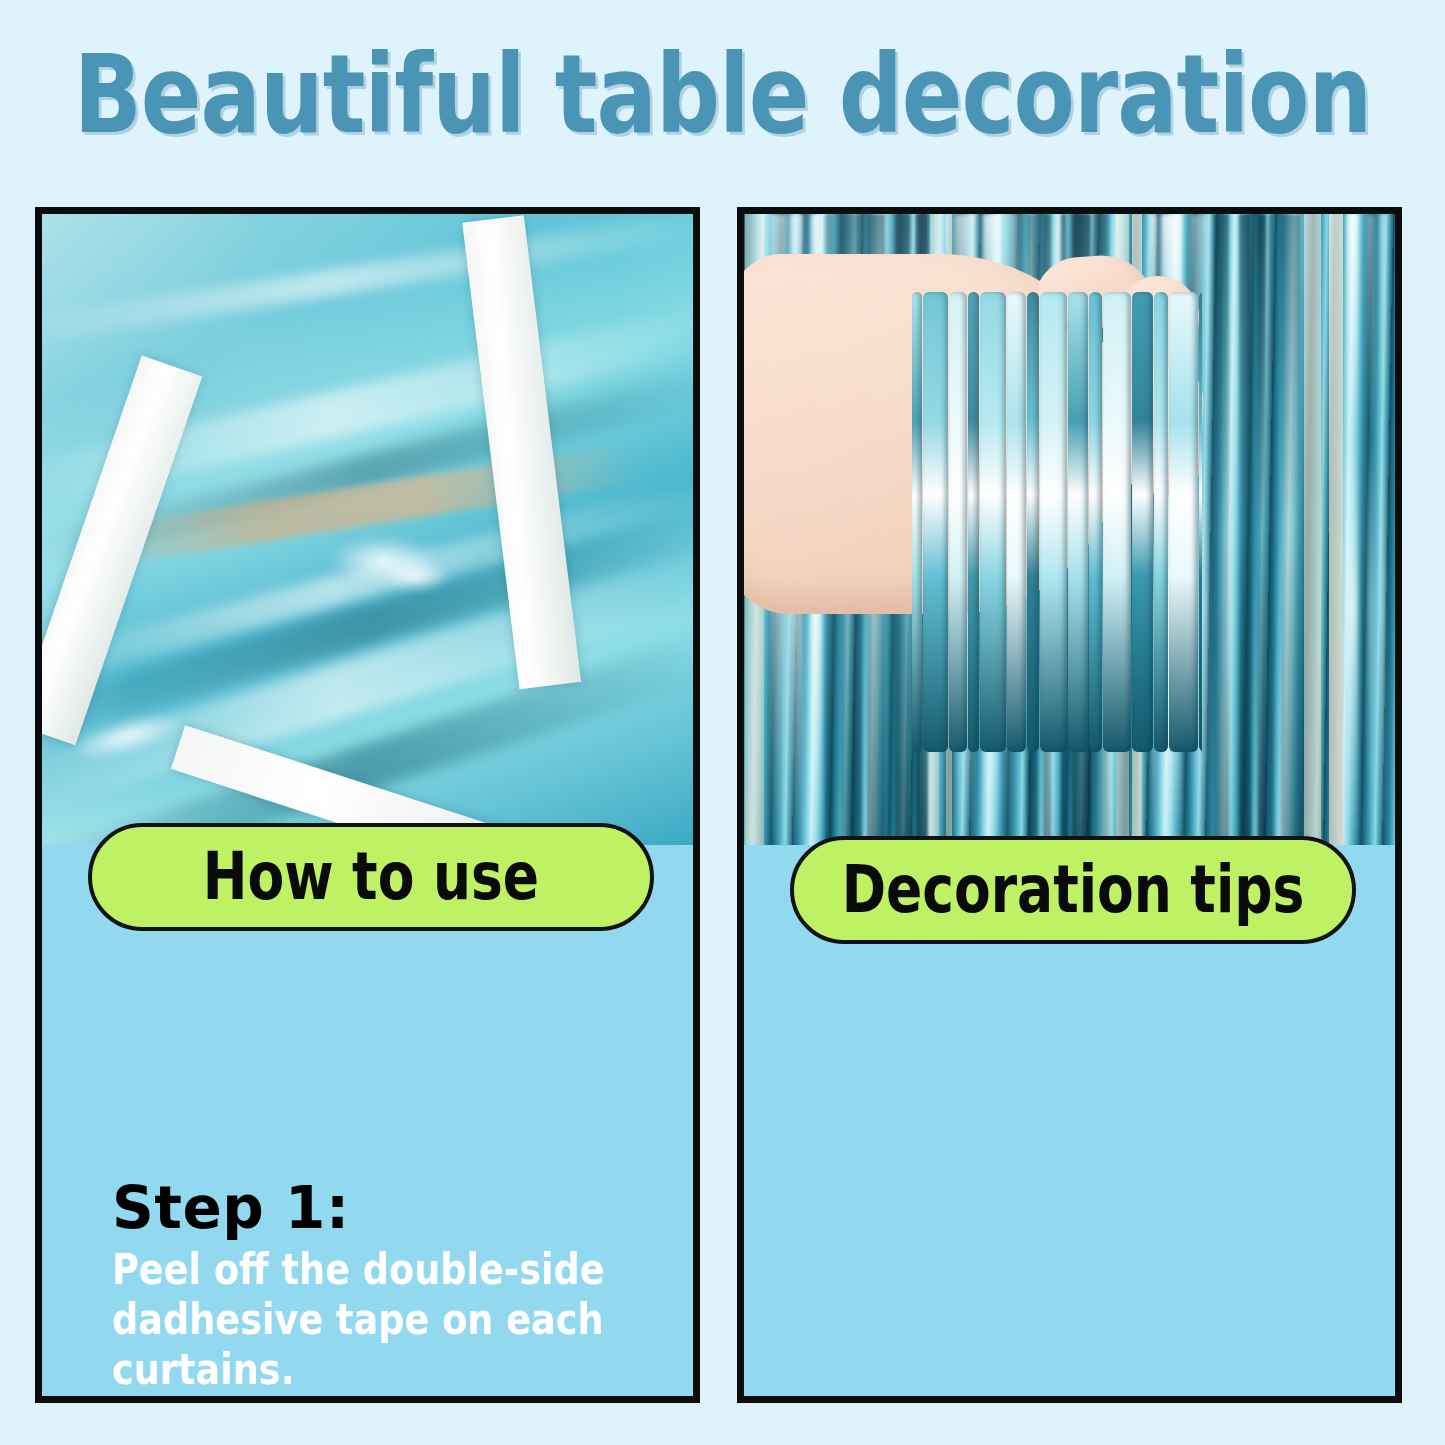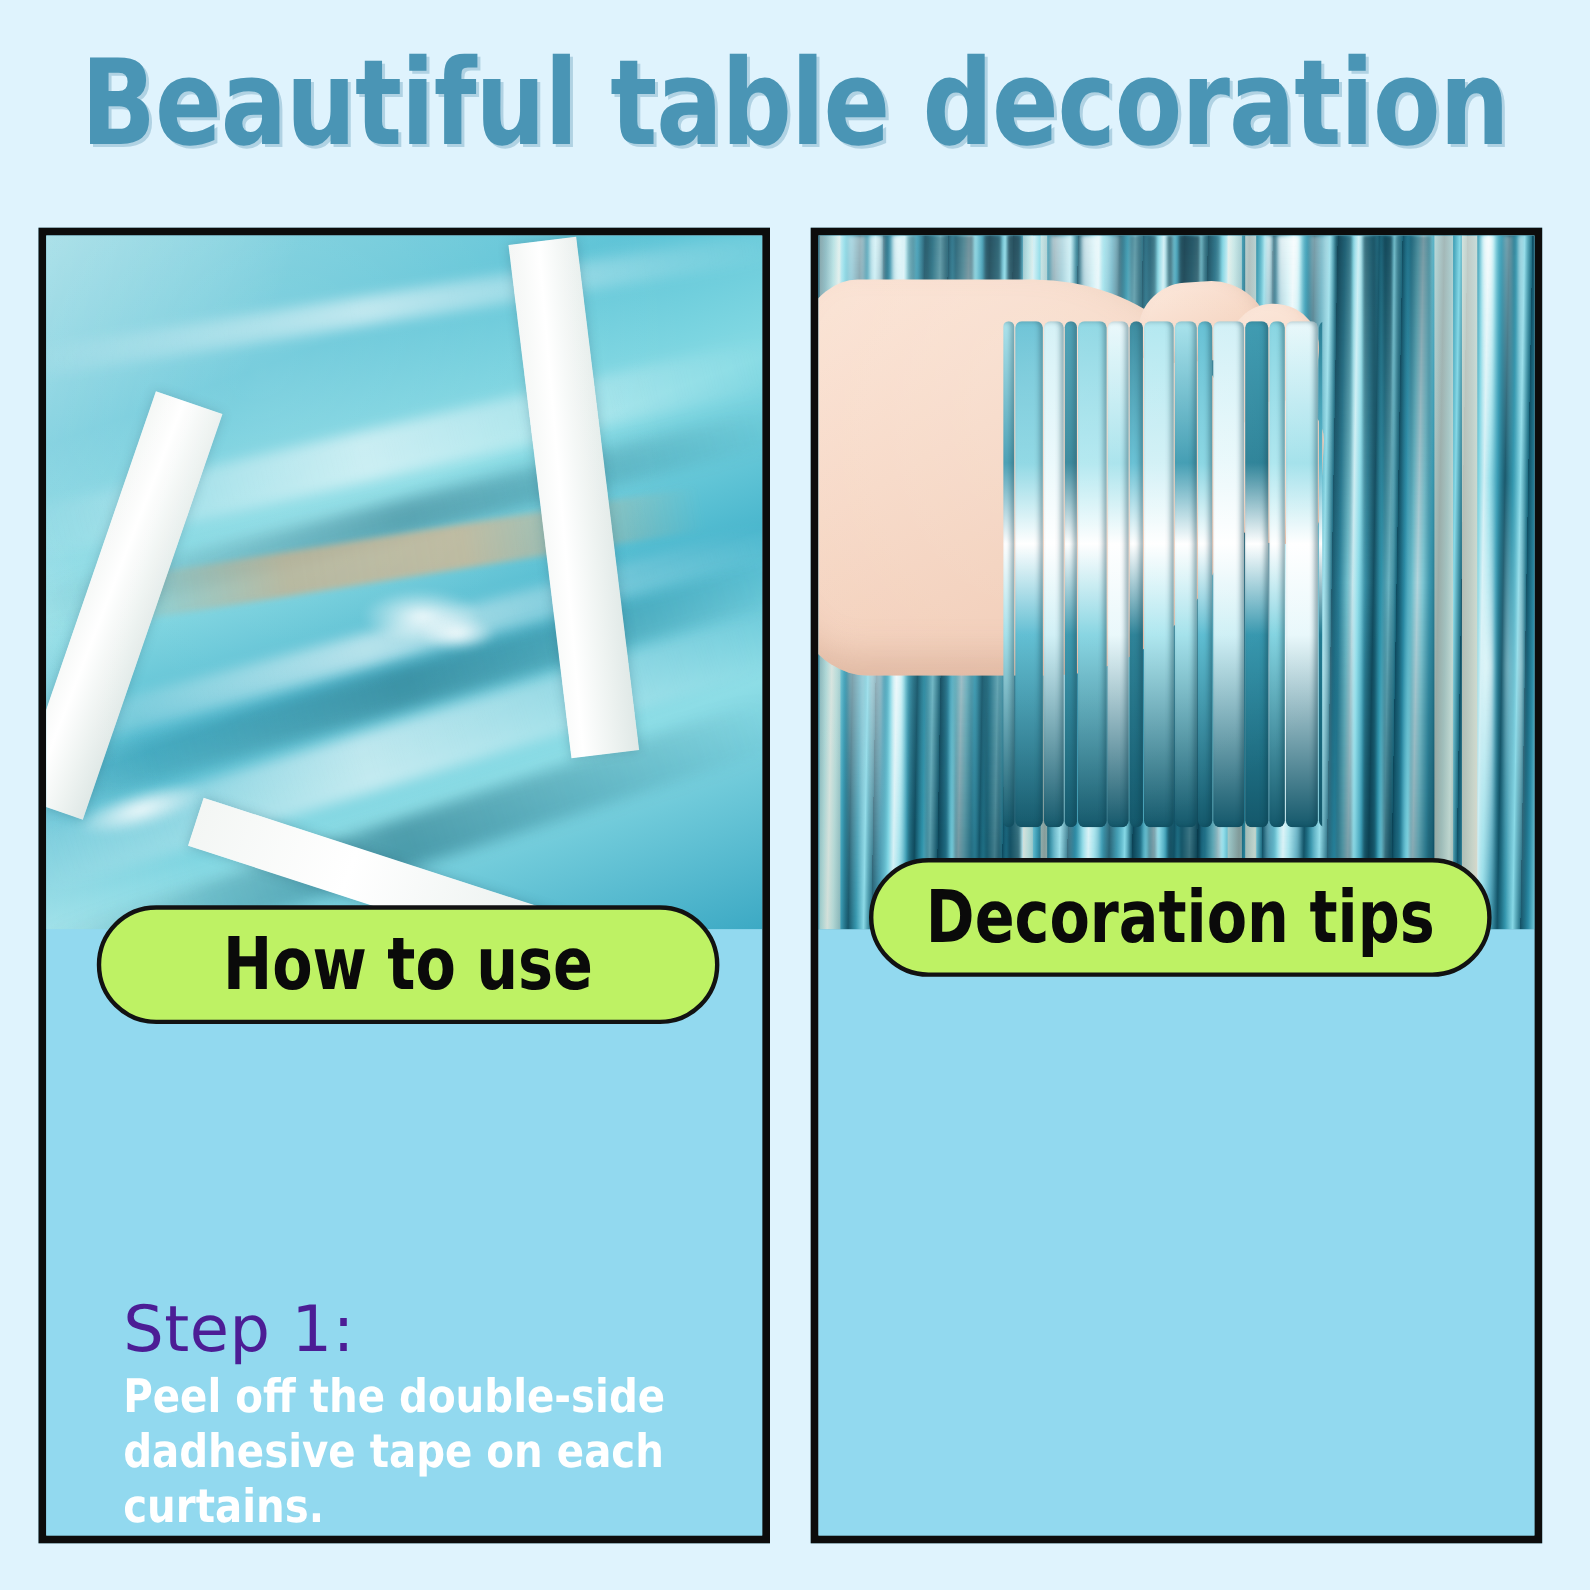--- a/index.html
+++ b/index.html
@@ -83,37 +83,37 @@
     font-family: "DejaVu Sans Condensed", "Liberation Sans Narrow", "Liberation Sans", sans-serif;
     font-weight: 700;
     font-size: 66px;
     line-height: 66px;
     color: #0a0a0a;
     transform: scaleX(0.9);
     white-space: nowrap;
     letter-spacing: 0px;
   }
   .badge-left  { left: 88px;  width: 566px; top: 823px; }
-  .badge-right { left: 790px; width: 566px; top: 780px; }
+  .badge-right { left: 790px; width: 566px; top: 836px; }
 
   
   .steps {
     position: absolute;
     left: 70px;
     top: 963px;
     width: 610px;
     z-index: 10;
   }
   .step-block { margin-bottom: 48px; }
   .step-head {
     font-family: "DejaVu Sans", "Liberation Sans", sans-serif;
-    font-weight: 400;
+    font-weight: 700;
     font-size: 58px;
     line-height: 62px;
-    color: #4c1d95;
+    color: #000000;
     margin: 0 0 6px 0;
     letter-spacing: 0.5px;
   }
   .step-body {
     font-family: "DejaVu Sans Condensed", "Liberation Sans Narrow", "Liberation Sans", sans-serif;
     font-weight: 700;
     font-size: 42px;
     line-height: 50px;
     color: #ffffff;
     margin: 0;

